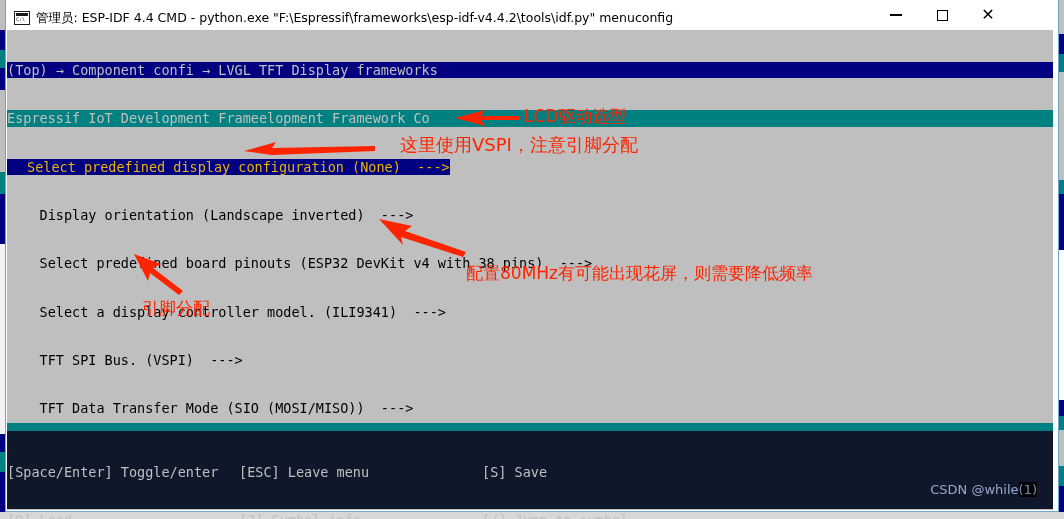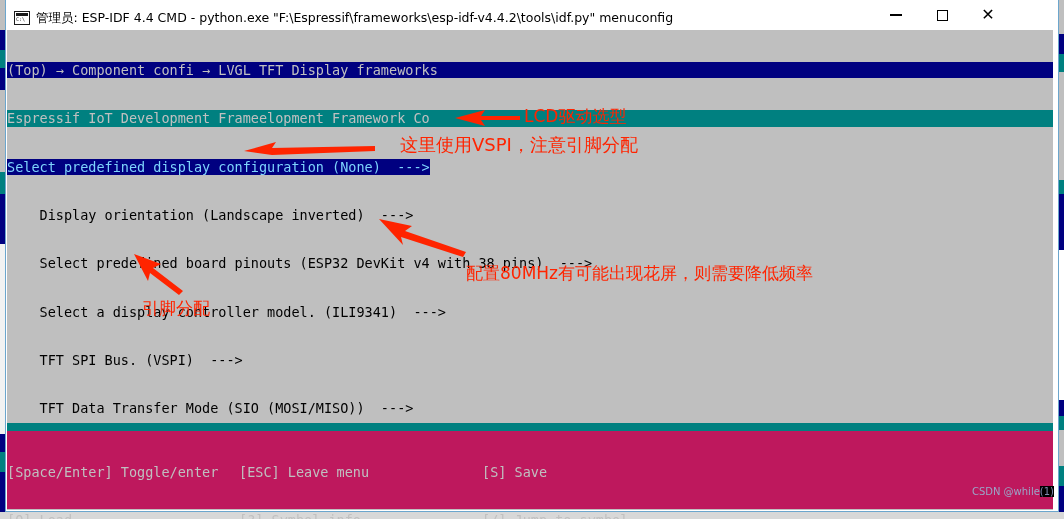--- a/index.html
+++ b/index.html
@@ -68,44 +68,44 @@
     white-space: pre;
     overflow: hidden;
   }
   .row { height: 16.1px; white-space: pre; }
   .breadcrumb-row {
     background: #000080; color: #c0c0c0; width: 1046px;
   }
   .header-row {
     background: #008080; color: #c0c0c0; width: 1046px;
   }
-  .sel-row { background: #000080; color: #7dd3fc; display: inline-block; }
+  .sel-row { background: #000080; color: #eab308; display: inline-block; padding-left: 20px; }
   .menu-line { color: #000000; }
 
   
   #help-panel {
     position: absolute; left: 1px; bottom: 2px; width: 1046px; height: 78px;
-    background: #be185d; color: #c0c0c0;
+    background: #0f172a; color: #c0c0c0;
     font-family: "DejaVu Sans Mono", "Liberation Mono", monospace;
     font-size: 13.5px; line-height: 16.1px; white-space: pre;
     padding-top: 1px;
   }
   #help-sep {
     position: absolute; left: 1px; bottom: 80px; width: 1046px; height: 8px;
     background: #008080;
   }
   .help-row { display: flex; }
   .help-c1 { width: 232px; flex: none; }
   .help-c2 { width: 243px; flex: none; }
   .help-c3 { flex: none; }
 
   
   #watermark {
-    position: absolute; right: 4px; bottom: 14px;
-    font-family: "DejaVu Sans", sans-serif; font-size: 10px; color: #9aa6c8;
+    position: absolute; right: 21px; bottom: 14px;
+    font-family: "DejaVu Sans", sans-serif; font-size: 13px; color: #9aa6c8;
     white-space: pre;
   }
   #watermark .wm-tail { background: #000000; color: #7f8ab0; }
 
   
   #annot { position: absolute; left:0; top:0; width:1064px; height:519px; pointer-events:none; }
   .annot-text {
     position: absolute; color: #ff2400; white-space: nowrap;
     font-family: "DejaVu Sans", sans-serif;
   }

